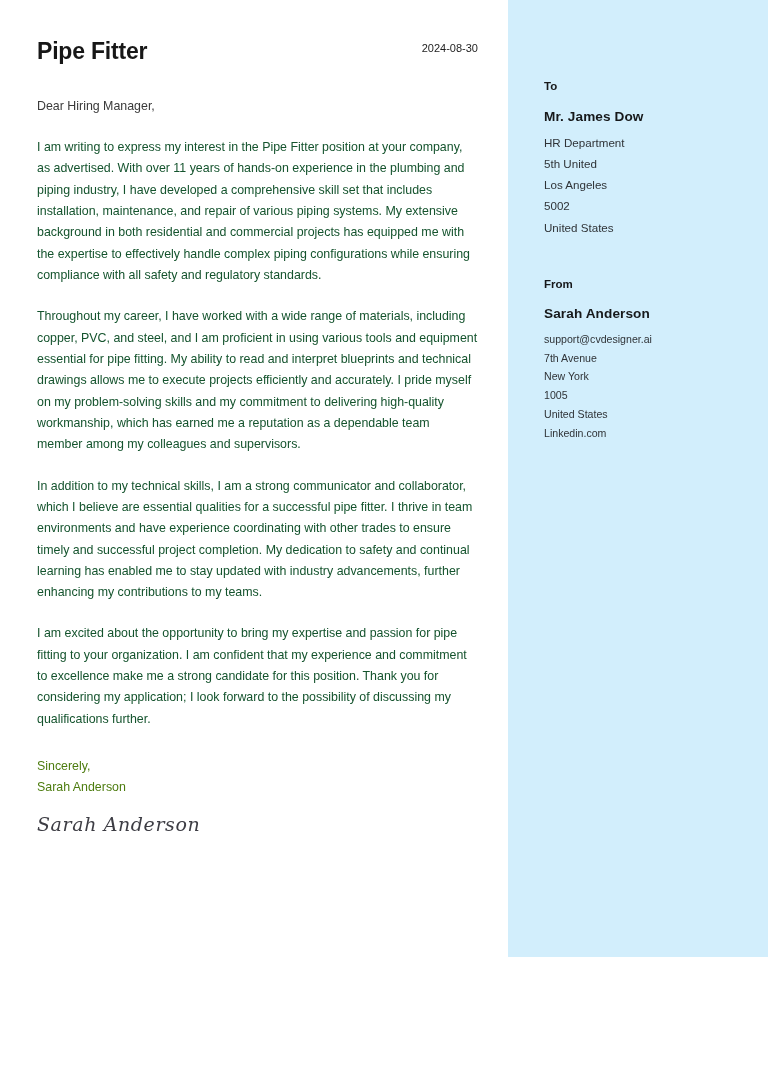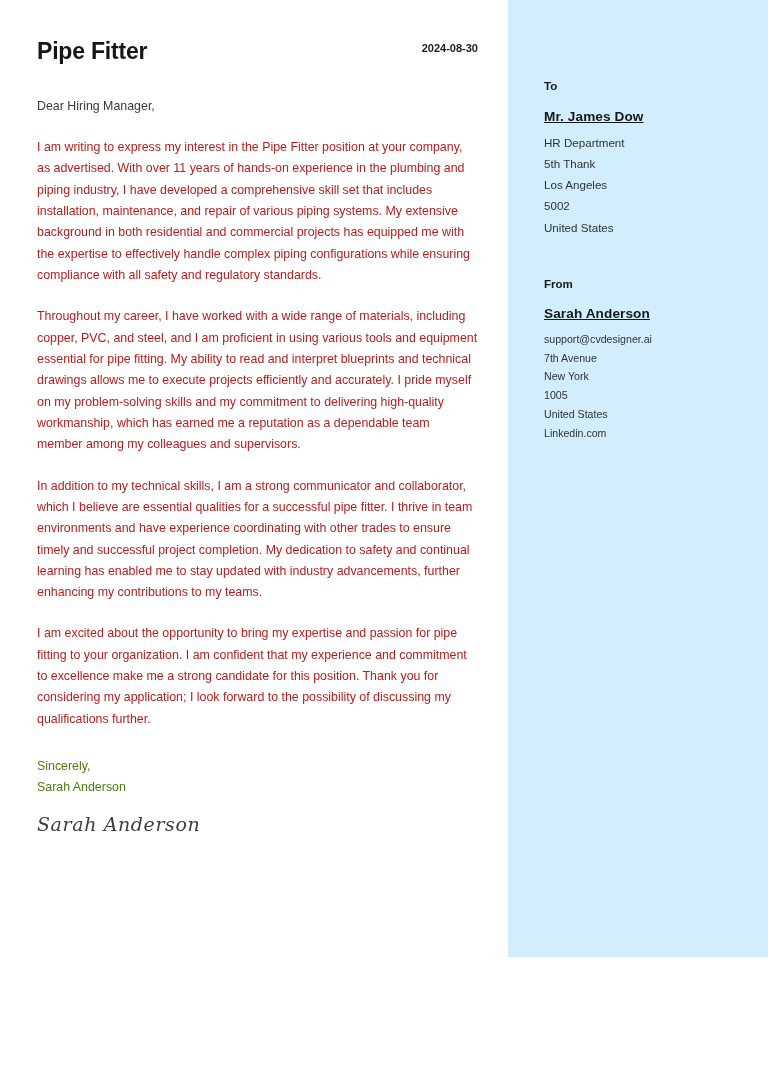--- a/index.html
+++ b/index.html
@@ -42,36 +42,36 @@
     font-size: 23px;
     font-weight: bold;
     color: #171717;
     letter-spacing: -0.2px;
     line-height: 1.2;
     margin: 0;
   }
 
   .letter-date {
     font-size: 11px;
-    font-weight: bold;
+    font-weight: normal;
     color: #1d1d1d;
     padding-top: 4px;
     white-space: nowrap;
   }
 
   .salutation {
     font-size: 12.4px;
     color: #3a3a3a;
     line-height: 1.72;
     margin: 8px 0 20px 0;
   }
 
   .body-par {
     font-size: 12.4px;
-    color: #b91c1c;
+    color: #14532d;
     line-height: 1.72;
     margin: 0 0 20px 0;
     text-align: left;
   }
 
   .closing-block {
     margin-top: 26px;
   }
 
   .closing-line {
@@ -112,21 +112,20 @@
     line-height: 1.2;
   }
 
   .side-name {
     font-size: 13.6px;
     font-weight: bold;
     color: #16181a;
     margin: 0 0 6px 0;
     line-height: 1.35;
     letter-spacing: 0.1px;
-    text-decoration: underline;
   }
 
   .side-line {
     font-size: 11.6px;
     color: #2f3337;
     line-height: 1.82;
     margin: 0;
   }
 
   .side-line.small {
@@ -163,21 +162,21 @@
     </div>
 
   </div>
 
   <aside class="sidebar">
 
     <div class="side-section">
       <div class="side-heading">To</div>
       <div class="side-name">Mr. James Dow</div>
       <div class="side-line">HR Department</div>
-      <div class="side-line">5th Thank</div>
+      <div class="side-line">5th United</div>
       <div class="side-line">Los Angeles</div>
       <div class="side-line">5002</div>
       <div class="side-line">United States</div>
     </div>
 
     <div class="side-section">
       <div class="side-heading">From</div>
       <div class="side-name">Sarah Anderson</div>
       <div class="side-line small">support@cvdesigner.ai</div>
       <div class="side-line small">7th Avenue</div>

